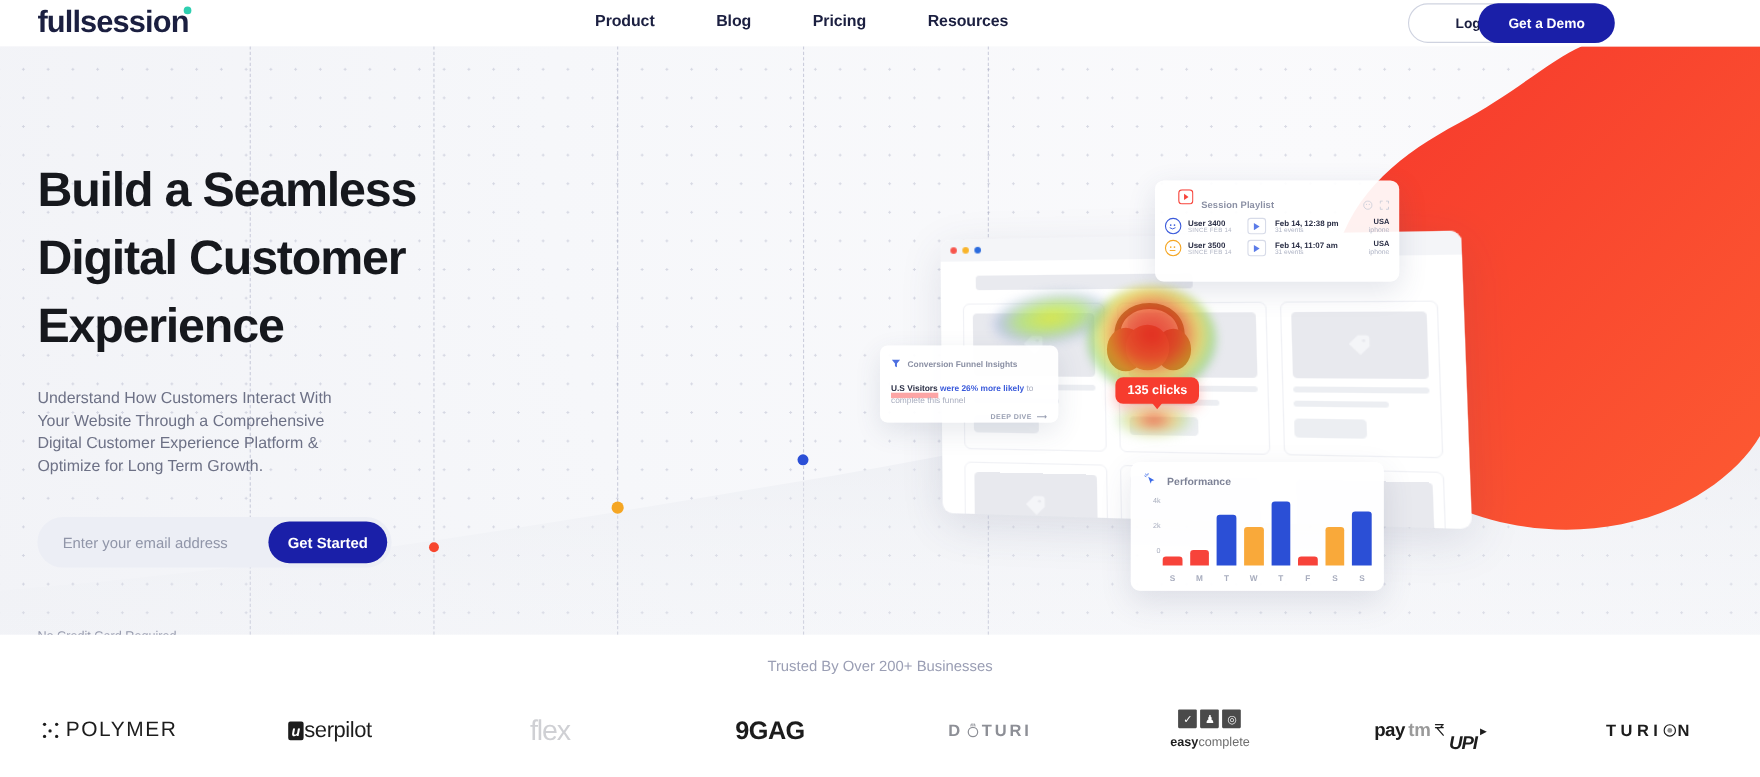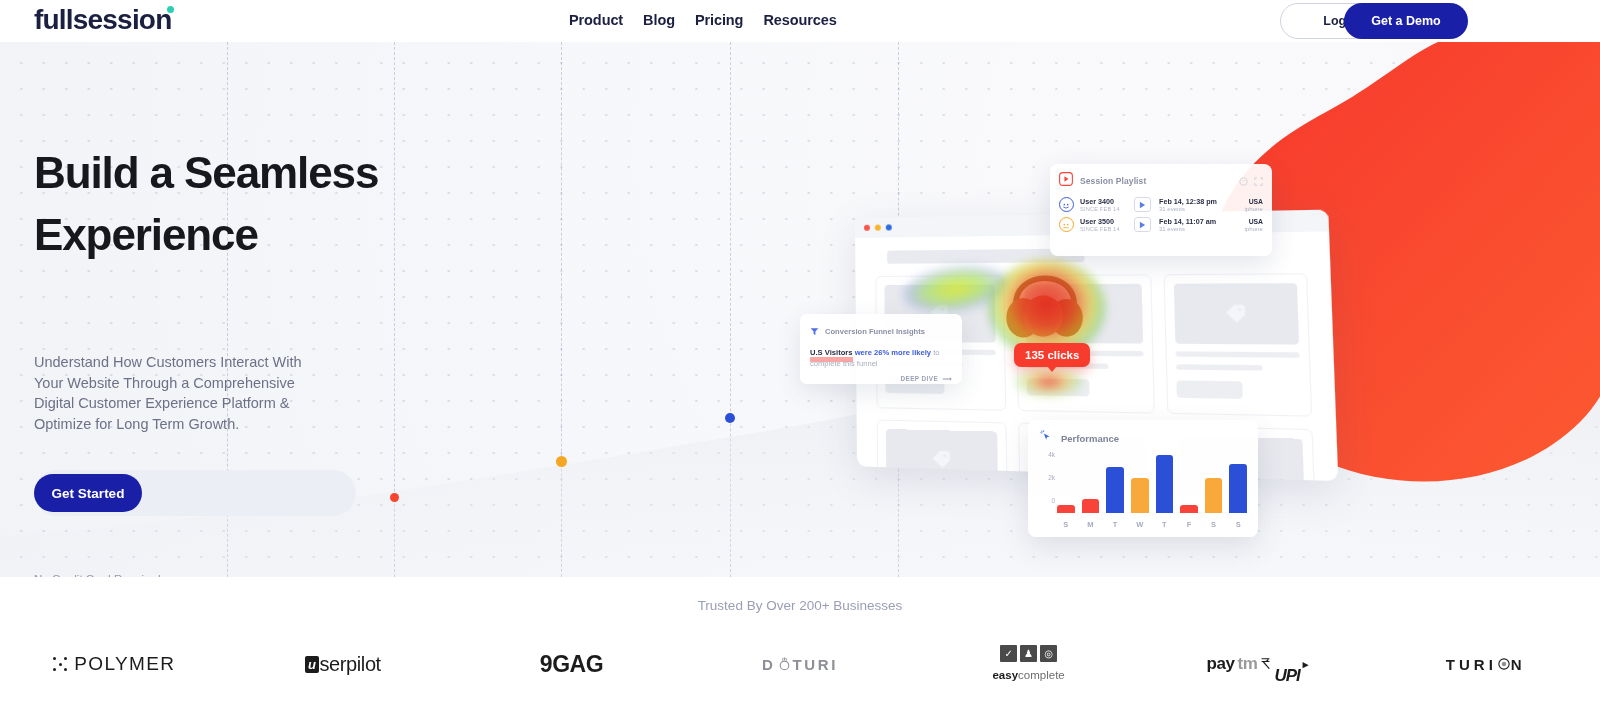--- a/index.html
+++ b/index.html
@@ -19,21 +19,21 @@
   }
   .logo {
     position: absolute; left: 34px; top: 4px;
     font-size: 28px; font-weight: 700; letter-spacing: -0.8px;
     color: #1b1f40;
   }
   .logo .dot {
     position: absolute; width: 7px; height: 7px; border-radius: 50%;
     background: #2ecfb0; left: 133px; top: 2px;
   }
-  .nav { position: absolute; left: 541px; top: 12px; display: flex; gap: 20px; margin-left: 28px; }
+  .nav { position: absolute; left: 541px; top: 12px; display: flex; gap: 56px; }
   .nav a {
     font-size: 14.5px; font-weight: 700; color: #1b1f40;
     text-decoration: none; letter-spacing: -0.1px;
   }
   .login-btn {
     position: absolute; right: 196px; top: 3px;
     width: 124px; height: 36px; border-radius: 18px;
     border: 1px solid #cfd3e0; background: #fff;
     font-size: 12.5px; font-weight: 700; color: #1b1f40;
     display: flex; align-items: center; justify-content: center;
@@ -160,21 +160,21 @@
     border-right: 5px solid transparent; border-top: 6px solid #f73c2e;
   }
 
   
   .playlist {
     position: absolute; left: 1050px; top: 122px; width: 222px; height: 92px;
     background: rgba(255,255,255,0.93); border-radius: 8px; z-index: 12;
     box-shadow: 0 8px 26px rgba(60,70,110,0.14);
     padding: 8px 9px;
   }
-  .pl-head { display: flex; align-items: center; gap: 7px; margin-bottom: 7px; }
+  .pl-head { display: flex; align-items: flex-end; gap: 7px; margin-bottom: 7px; margin-left: 12px; }
   .pl-title { font-size: 8.5px; font-weight: 700; color: #8b90a4; letter-spacing: 0.1px; }
   .pl-icons { margin-left: auto; display: flex; gap: 6px; color: #c3c7d4; }
   .pl-row { display: flex; align-items: center; margin-bottom: 5px; }
   .face { width: 15px; height: 15px; border-radius: 50%; border: 1.3px solid #3b5bdb; margin-right: 6px; flex: none; }
   .face.orange { border-color: #f5a623; }
   .pl-user { width: 54px; }
   .pl-user .u { font-size: 7.2px; font-weight: 700; color: #2a2e45; }
   .pl-user .s { font-size: 5.6px; color: #b3b7c6; letter-spacing: 0.2px; }
   .playbtn {
     width: 17px; height: 15px; border: 1px solid #d7dbe8; border-radius: 3px;
@@ -496,25 +496,27 @@
             <div class="xlab">T</div>
             <div class="xlab">F</div>
             <div class="xlab">S</div>
             <div class="xlab">S</div>
           </div>
       </div>
     </div>
 
     <div class="h1">
       <div>Build a Seamless</div>
+      <div>Digital Customer</div>
       <div>Experience</div>
     </div>
     <div class="sub">Understand How Customers Interact With Your Website Through a Comprehensive Digital Customer Experience Platform &amp; Optimize for Long Term Growth.</div>
 
     <div class="signup">
+      <input class="email-input" type="text" placeholder="Enter your email address" style="">
       <button class="get-started">Get Started</button>
     </div>
     <div class="nocard">No Credit Card Required</div>
 
     <div class="hero-dot" id="dot0" style="width: 9px; height: 9px; background: rgb(247, 70, 46); left: 389.5px; top: 450.5px;"></div>
     <div class="hero-dot" id="dot1" style="width: 11px; height: 11px; background: rgb(245, 166, 35); left: 555.5px; top: 413.5px;"></div>
     <div class="hero-dot" id="dot2" style="width: 10px; height: 10px; background: rgb(43, 79, 214); left: 725px; top: 371px;"></div>
   </div>
 
   <div class="trusted">Trusted By Over 200+ Businesses</div>
@@ -536,20 +538,23 @@
         <span>POLYMER</span>
       </span>
     </div>
     <div class="logo-item">
       <span class="lg-userpilot">
         <span class="ubox">u</span>
           <span>serpilot</span>
       </span>
     </div>
     <div class="logo-item">
+      <span class="lg-flex">flex</span>
+    </div>
+    <div class="logo-item">
       <span class="lg-9gag">9GAG</span>
     </div>
     <div class="logo-item">
       <span class="lg-dorothy">
         <span>D</span>
         <svg width="13" height="15" viewBox="0 0 14 16" style="margin:0 2px">
           <circle cx="7" cy="9" r="4.6" fill="none" stroke="#8d8f96" stroke-width="1.2"></circle>
           <path d="M5 3.2 L5.4 1.2 M7 2.9 L7 0.9 M9 3.2 L8.6 1.2" stroke="#8d8f96" stroke-width="1" stroke-linecap="round"></path>
         </svg>
         <span>TURI</span>

